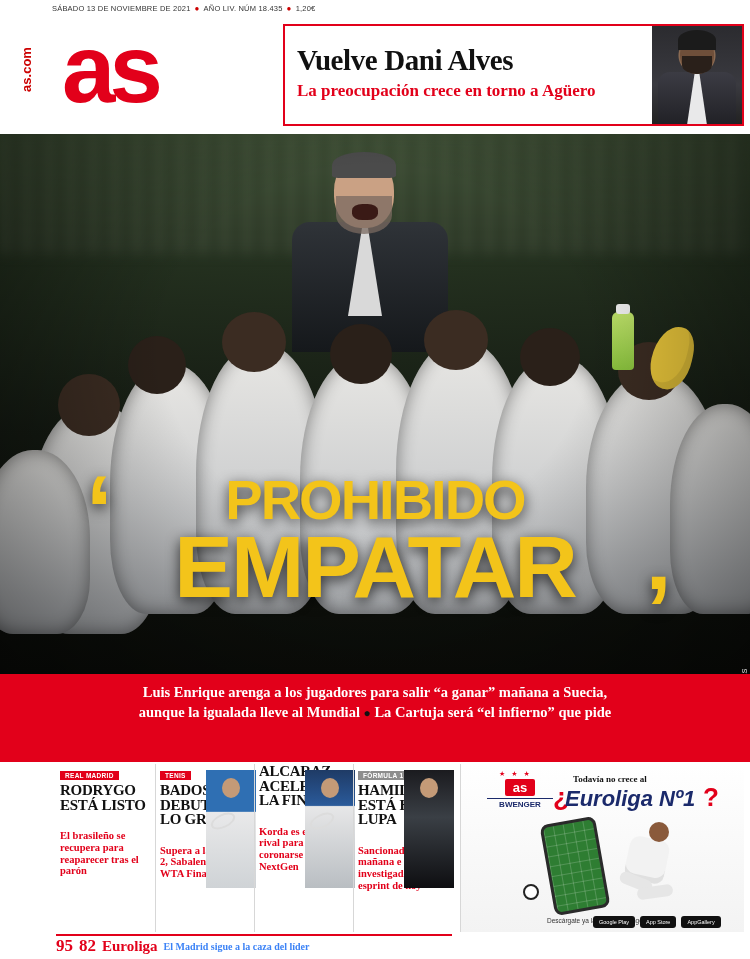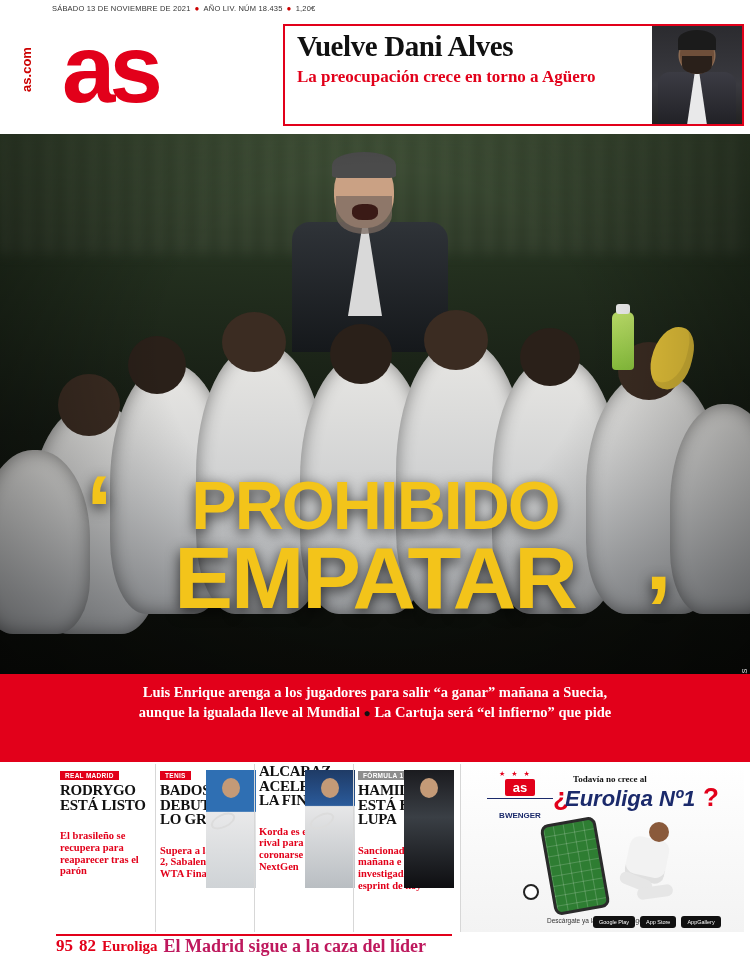--- a/index.html
+++ b/index.html
@@ -36,21 +36,21 @@
     font-size: 96px; line-height: .82; font-weight: 800;
     color: #e2001a; letter-spacing: -6px;
     font-family: "Liberation Sans", sans-serif;
     font-style: normal;
   }
   .banner {
     position:absolute; left: 283px; top: 8px; right: 6px; height: 102px;
     border: 2px solid #e2001a; background:#fff;
     display:flex; align-items:stretch;
   }
-  .banner-text { flex:1; padding: 6px 10px 4px 12px; }
+  .banner-text { flex:1; padding: 20px 10px 4px 12px; }
   .banner h1 {
     font-family: "Liberation Serif", serif;
     font-size: 29px; line-height: 1.02; color:#111; font-weight:700;
     letter-spacing:-.4px;
   }
   .banner h2 {
     font-family: "Liberation Serif", serif;
     font-size: 12.5px; line-height: 1.18; color:#111; font-weight:700;
     margin-top: 5px;
   }
@@ -149,21 +149,21 @@
 
   
   .headline {
     position:absolute; left:0; top: 474px; width: 750px;
     text-align:center; color:#f3c41a;
     font-family: "Liberation Sans", sans-serif;
     font-weight: 800; letter-spacing:-2px;
     text-shadow: 0 4px 14px rgba(0,0,0,.75);
     line-height: .93;
   }
-  .headline .l1 { font-size: 68px; display:block; }
+  .headline .l1 { font-size: 56px; display:block; }
   .headline .l2 { font-size: 88px; display:block; }
   .quote-open, .quote-close {
     position:absolute; color:#f3c41a; font-size: 96px; font-weight:800;
     line-height:1; text-shadow: 0 4px 14px rgba(0,0,0,.75);
   }
   .quote-open { left: 86px; top: 462px; }
   .quote-close { right: 78px; top: 562px; }
 
   
   .subhead {
@@ -216,21 +216,21 @@
   }
   .promo .logo {
     position:absolute; left: 26px; top: 14px; width: 66px; text-align:center;
   }
   .promo .logo .as {
     display:inline-block; background:#e2001a; color:#fff; font-weight:800;
     font-size: 13px; padding: 1px 8px; border-radius: 2px;
   }
   .promo .logo .bw {
     display:block; margin-top:2px; font-size: 8px; font-weight:700; color:#1b2a6b;
-    border-top:1px solid #1b2a6b; padding-top:12px;
+    border-top:1px solid #1b2a6b; padding-top:1px;
   }
   .promo .dots { position:absolute; left: 38px; top: 6px; font-size:7px; color:#e2001a; letter-spacing:2px;}
   .promo .l1 {
     position:absolute; left: 112px; top: 10px; font-size: 9px; color:#111; font-weight:700;
     font-family:"Liberation Serif", serif;
   }
   .promo .l2 {
     position:absolute; left: 104px; top: 22px; font-size: 22px; font-weight:800;
     color:#1b2a6b; font-style: italic;
   }
@@ -274,21 +274,21 @@
     position:absolute; left: 56px; top: 172px; width: 396px; height: 22px;
     border-top: 2px solid #e2001a; display:flex; align-items:center; gap: 6px;
   }
   .score {
     font-family:"Liberation Serif", serif; font-weight:700; font-size: 17px; color:#e2001a;
   }
   .scorebar .league {
     font-family:"Liberation Serif", serif; font-weight:700; font-size: 15px; color:#e2001a;
   }
   .scorebar .txt {
-    font-family:"Liberation Serif", serif; font-weight:700; font-size: 18px; color:#be185d;
+    font-family:"Liberation Serif", serif; font-weight:700; font-size: 10px; color:#3b82f6;
   }
 </style>
 </head>
 <body>
 
 <div class="page">
 
   <div class="topstrip">
     <span>SÁBADO 13 DE NOVIEMBRE DE 2021</span>
     <span class="sep">●</span>

